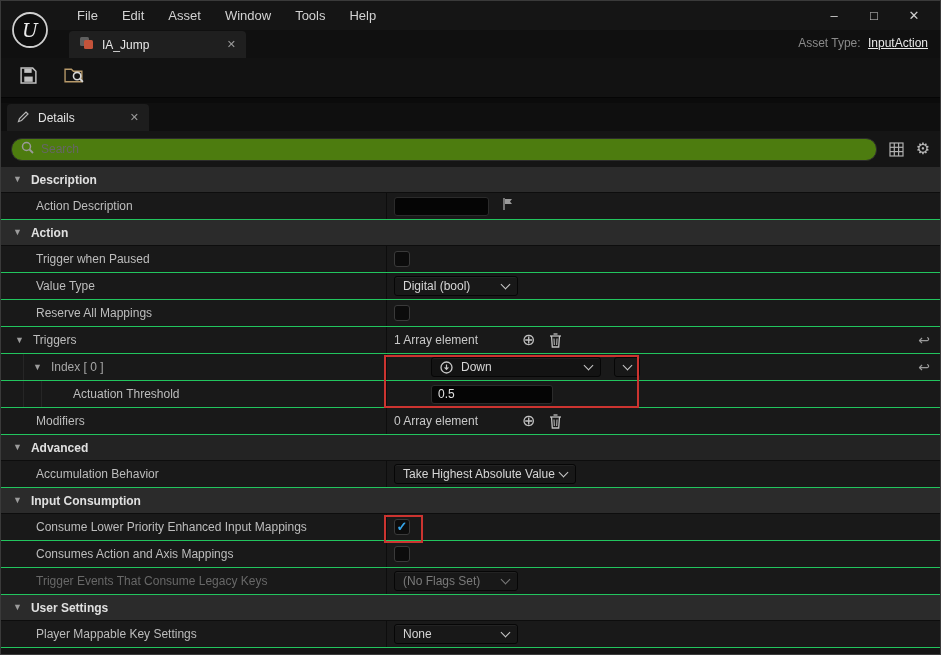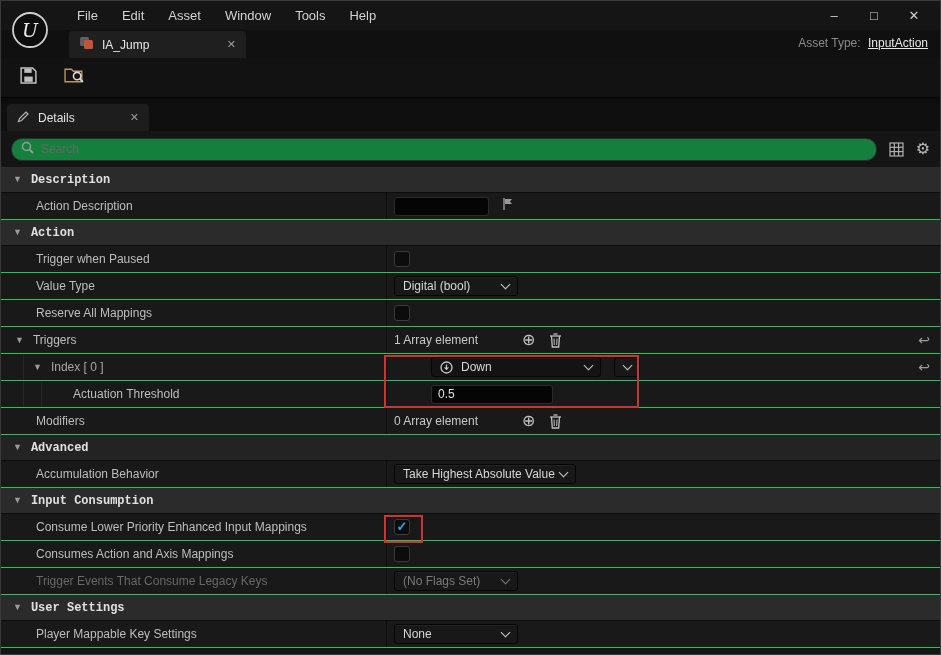--- a/index.html
+++ b/index.html
@@ -28,30 +28,30 @@
   .tool-btn { width:26px; height:26px; display:flex; align-items:center; justify-content:center; }
   .spacer-band { height:5px; background:#0b0b0b; }
 
   
   .panel-tabstrip { height:28px; background:#0f0f0f; display:flex; align-items:flex-end; }
   .details-tab { margin-left:6px; width:142px; height:27px; background:#1d1d1d; border-radius:4px 4px 0 0; display:flex; align-items:center; padding:0 10px; gap:8px; }
   .details-tab .tab-label { color:#e2e2e2; font-size:12px; }
 
   
   .search-row { height:36px; background:#151515; display:flex; align-items:center; padding:0 10px; }
-  .search-box { flex:1; height:23px; background:#15803d; border:1px solid #2c2c2c; border-radius:11px; display:flex; align-items:center; padding:0 9px; gap:7px; }
+  .search-box { flex:1; height:23px; background:#4d7c0f; border:1px solid #2c2c2c; border-radius:11px; display:flex; align-items:center; padding:0 9px; gap:7px; }
   .search-box input { flex:1; background:transparent; border:none; outline:none; color:#d0d0d0; font-size:12px; font-family:inherit; }
   .search-box input::placeholder { color:#666; }
   .search-side { display:flex; align-items:center; gap:12px; margin-left:12px; }
   .gear-glyph { color:#b8b8b8; font-size:16px; line-height:1; }
 
   
   .props { background:#141414; }
   .hdr-row { height:26px; background:#2b2b2b; border-bottom:1px solid #0d0d0d; display:flex; align-items:center; padding-left:12px; gap:9px; }
-  .hdr-row .hdr-text { color:#e0e0e0; font-size:12px; font-weight:bold;font-family:Liberation Mono, monospace; }
+  .hdr-row .hdr-text { color:#e0e0e0; font-size:12px; font-weight:bold; }
   .tri { color:#9c9c9c; font-size:9px; line-height:1; }
   .row { height:27px; background:#191919; border-bottom:1px solid #22c55e; display:flex; align-items:stretch; position:relative; }
   .label-cell { width:386px; border-right:1px solid #0d0d0d; display:flex; align-items:center; padding-left:35px; gap:9px; }
   .label-cell .lbl { color:#bdbdbd; font-size:12px; white-space:nowrap; }
   .value-cell { flex:1; display:flex; align-items:center; padding-left:7px; gap:0; position:relative; }
   .row.grayed .lbl { color:#686868; }
   .row.grayed .dropdown { color:#7a7a7a; }
   .row.grayed .dropdown .chev { border-color:#7a7a7a; }
   .lbl-soft { color:#a6a6a6 !important; }
   .guide { position:absolute; top:0; bottom:0; width:1px; background:#262626; }

